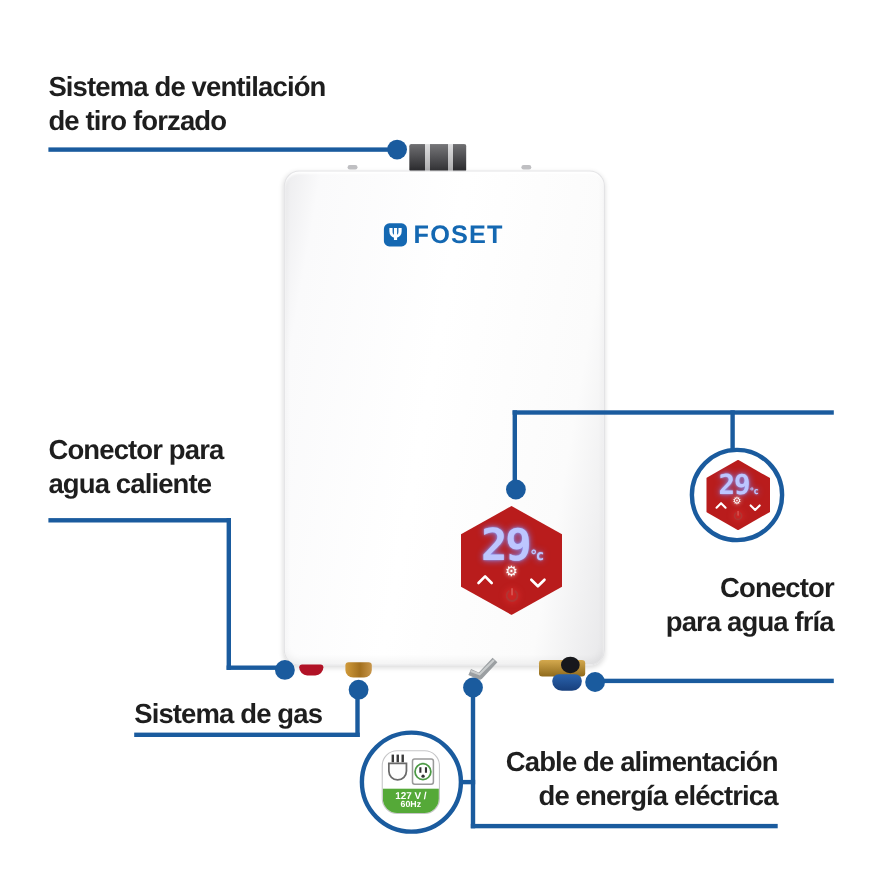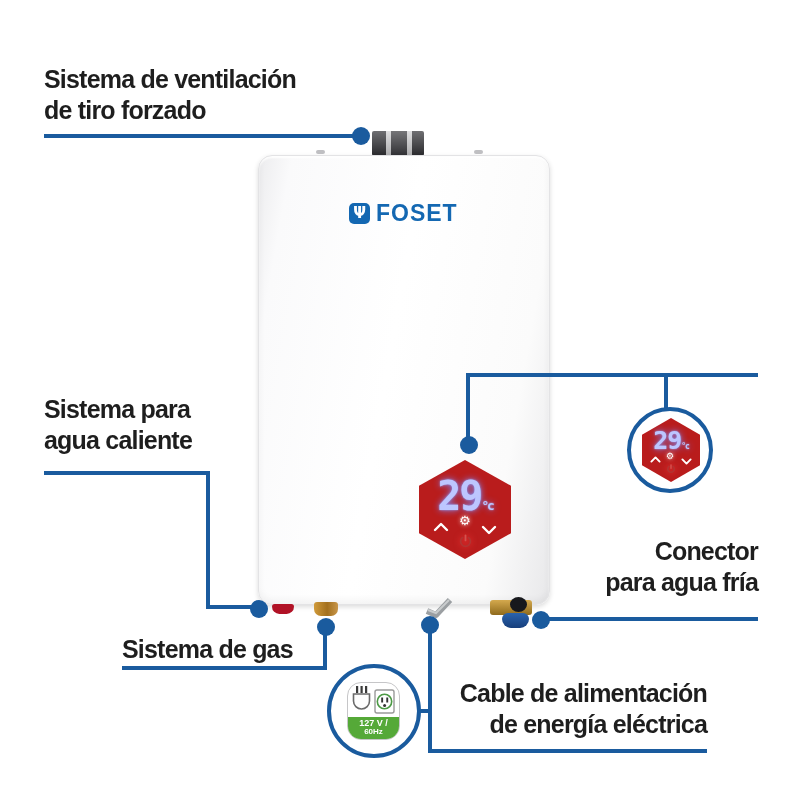--- a/index.html
+++ b/index.html
@@ -141,25 +141,25 @@
   <div class="ln" style="left:414px;top:709px;width:18px;height:4px;"></div>
   <div class="dot" style="left:421px;top:616px;"></div>
 
   <div class="lbl" style="left:44px;top:64px;">
     <div>Sistema de ventilación</div>
     <div>de tiro forzado</div>
   </div>
 
 
   <div class="lbl" style="left:44px;top:394px;">
-    <div>Sistema para</div>
+    <div>Conector para</div>
     <div>agua caliente</div>
   </div>
 
-  <div class="lbl right" style="right:42px;top:536px;">
+  <div class="lbl right" style="right:42px;top:520px;">
     <div>Conector</div>
     <div>para agua fría</div>
   </div>
 
   <div class="lbl" style="left:122px;top:634px;">Sistema de gas</div>
 
   <div class="lbl right" style="right:93px;top:678px;">
     <div>Cable de alimentación</div>
     <div>de energía eléctrica</div>
   </div>

